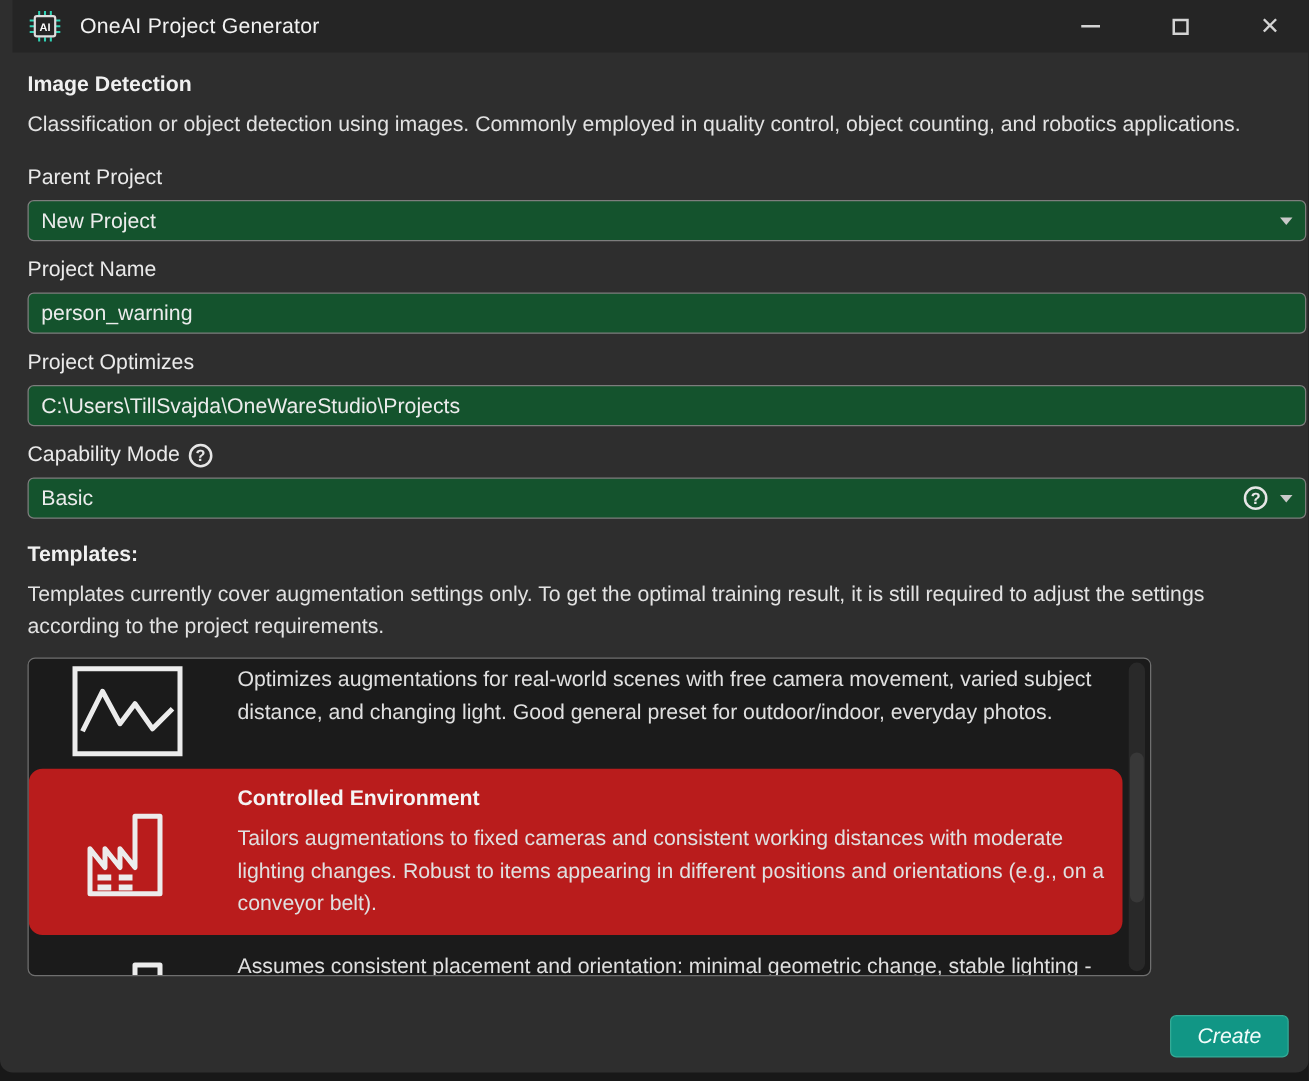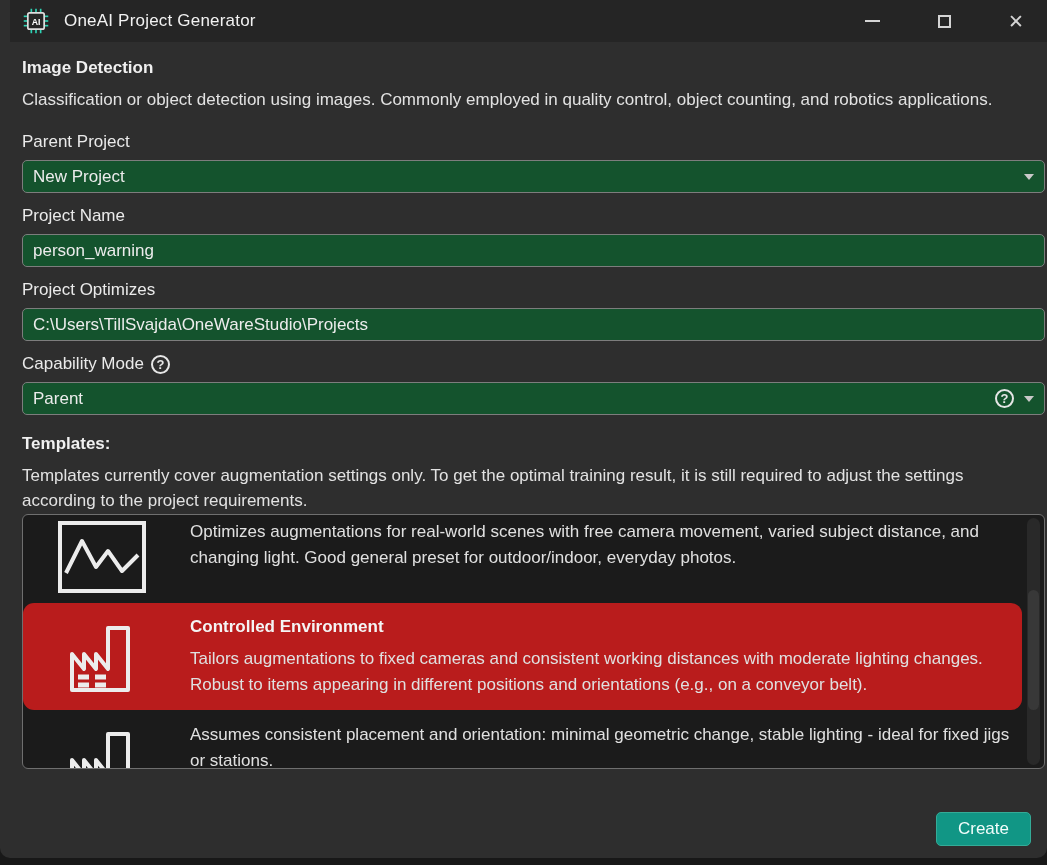--- a/index.html
+++ b/index.html
@@ -71,21 +71,21 @@
     display:inline-flex; align-items:center; justify-content:center;
     font-size:13px; font-weight:bold; color:#e6e6e6; line-height:1;
   }
   .combo .q-icon { margin-left:auto; margin-right:10px; }
 
   .tpl-heading { color:#f0f0f0; font-size:17px; font-weight:bold; margin:19px 0 0 0; }
   .tpl-desc { color:#e2e2e2; font-size:17px; line-height:25px; margin:9px 0 0 0; }
 
   
   .tpl-list {
-    margin-top:1px; width:1023px; height:255px;
+    margin-top:13px; width:899px; height:255px;
     background:#1b1b1b;
     border:1px solid #6f6f6f; border-radius:6px;
     position:relative; overflow:hidden;
   }
   .tpl-items { margin-right:22px; }
   .tpl-item { display:flex; gap:38px; padding:12px 10px 12px 29px; }
   .tpl-item.first { padding-top:4px; padding-bottom:8px; }
   .tpl-item.selected { background:#b91c1c;border-radius:11px; }
   .tpl-icon { width:100px; flex:0 0 auto; display:flex; align-items:center; justify-content:center; }
   .tpl-text { flex:1; }
@@ -102,20 +102,21 @@
 
   
   .create-btn {
     position:absolute; top:812px; right:16px;
     background:#119685;
     border:1px solid #34ab97; border-radius:5px;
     color:#f2fdfb; font-size:17px;
     padding:6px 21px;
     font-family:"Liberation Sans", sans-serif;
     cursor:default;
+    font-style:italic;
   }
 </style>
 </head>
 <body>
 
 <div class="window">
 
   <div class="titlebar">
     <svg class="app-icon" viewBox="0 0 24 24">
       <g stroke="#2fd3b5" stroke-width="1.4">
@@ -168,21 +169,21 @@
     <div class="field-label">Project Optimizes</div>
     <div class="box">
       <input type="text" value="C:\Users\TillSvajda\OneWareStudio\Projects" style="">
     </div>
 
     <div class="field-label">
       <span>Capability Mode</span>
       <span class="q-icon" style="margin:0">?</span>
     </div>
     <div class="box combo">
-      <span>Parent</span>
+      <span>Basic</span>
       <span class="q-icon">?</span>
       <span class="caret" style="margin-left:0"></span>
     </div>
 
     <h2 class="tpl-heading">Templates:</h2>
     <p class="tpl-desc">Templates currently cover augmentation settings only. To get the optimal training result, it is still required to adjust the settings according to the project requirements.</p>
 
     <div class="tpl-list">
       <div class="tpl-items">
 

